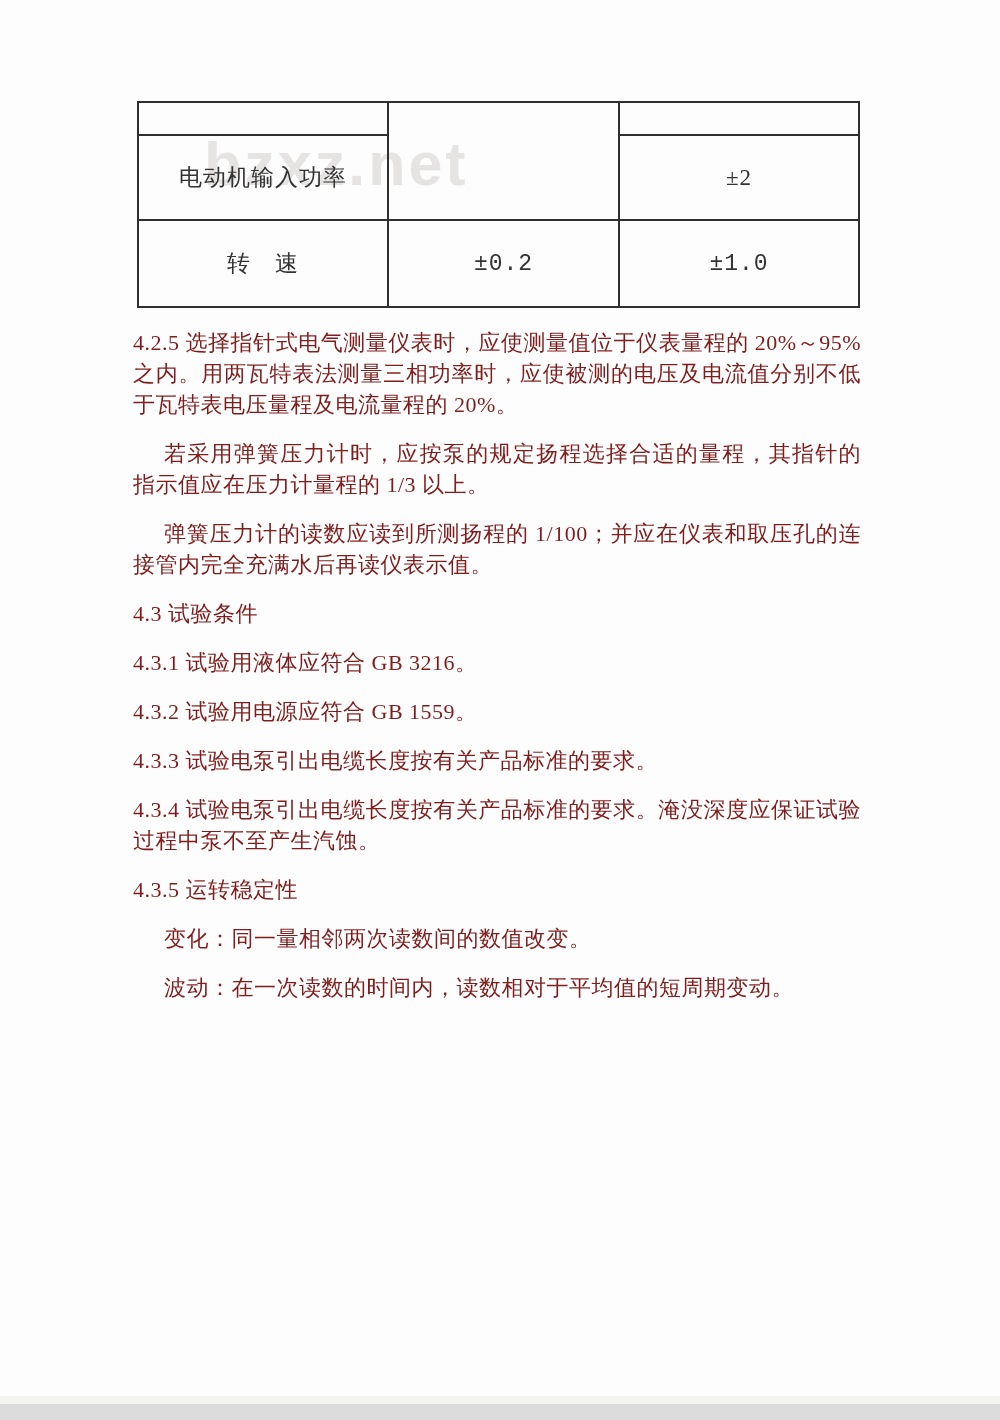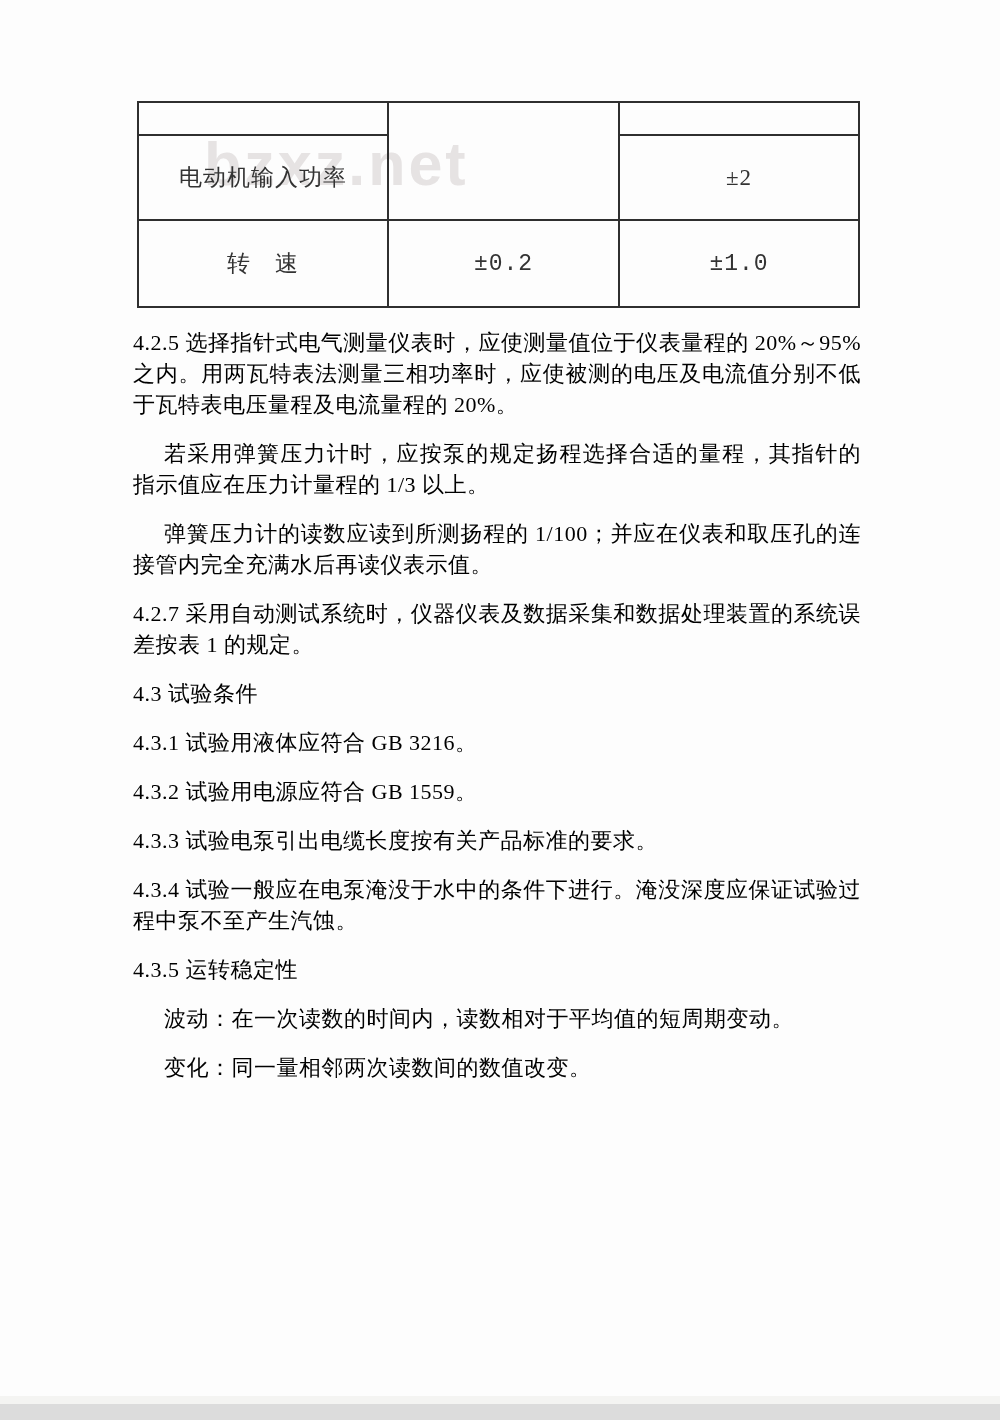--- a/index.html
+++ b/index.html
@@ -65,21 +65,21 @@
     top: 327px;
     width: 728px;
     z-index: 2;
   }
   .content p {
     margin: 0 0 18px 0;
     font-size: 22px;
     line-height: 31px;
     text-align: justify;
     letter-spacing: 0.5px;
-    color: #000000;
+    color: #7f1d1d;
   }
   .content p.indent {
     text-indent: 31px;
   }
 
   
   .scan-edge-light {
     position: absolute;
     left: 0;
     top: 1396px;
@@ -126,27 +126,26 @@
         <td class="cell-value">±0.2</td>
         <td class="cell-value">±1.0</td>
       </tr>
     </tbody>
   </table>
 
   <div class="content">
     <p>4.2.5 选择指针式电气测量仪表时，应使测量值位于仪表量程的 20%～95%之内。用两瓦特表法测量三相功率时，应使被测的电压及电流值分别不低于瓦特表电压量程及电流量程的 20%。</p>
     <p class="indent">若采用弹簧压力计时，应按泵的规定扬程选择合适的量程，其指针的指示值应在压力计量程的 1/3 以上。</p>
     <p class="indent">弹簧压力计的读数应读到所测扬程的 1/100；并应在仪表和取压孔的连接管内完全充满水后再读仪表示值。</p>
-    <p>4.2.7 采用自动测试系统时，仪器仪表及数据采集和数据处理装置的系统误差按表 1 的规定。</p>
     <p>4.3 试验条件</p>
     <p>4.3.1 试验用液体应符合 GB 3216。</p>
     <p>4.3.2 试验用电源应符合 GB 1559。</p>
     <p>4.3.3 试验电泵引出电缆长度按有关产品标准的要求。</p>
-    <p>4.3.4 试验一般应在电泵淹没于水中的条件下进行。淹没深度应保证试验过程中泵不至产生汽蚀。</p>
+    <p>4.3.4 试验电泵引出电缆长度按有关产品标准的要求。淹没深度应保证试验过程中泵不至产生汽蚀。</p>
     <p>4.3.5 运转稳定性</p>
+    <p class="indent">变化：同一量相邻两次读数间的数值改变。</p>
     <p class="indent">波动：在一次读数的时间内，读数相对于平均值的短周期变动。</p>
-    <p class="indent">变化：同一量相邻两次读数间的数值改变。</p>
   </div>
 
   <div class="scan-edge-light"></div>
   <div class="scan-edge-dark"></div>
 
 </div>
 
 </body></html>

